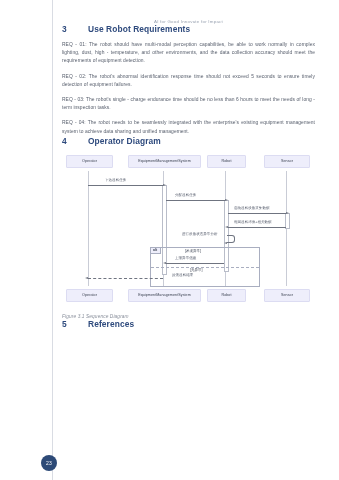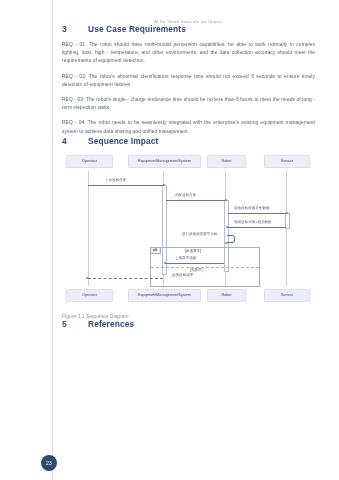--- a/index.html
+++ b/index.html
@@ -174,31 +174,31 @@
   <div class="left-rule"></div>
 
   <div class="page-badge">23</div>
 
   <div class="content">
 
     <div class="runhead">AI for Good Innovate for Impact</div>
 
     <h2 class="sec sec-3">
       <span class="num">3</span>
-      <span>Use Case Requirements</span>
+      <span>Use Robot Requirements</span>
     </h2>
 
     <p class="req">REQ - 01: The robot should have multi-modal perception capabilities, be able to work normally in complex lighting, dust, high - temperature, and other environments, and the data collection accuracy should meet the requirements of equipment detection.</p>
     <p class="req">REQ - 02: The robot's abnormal identification response time should not exceed 5 seconds to ensure timely detection of equipment failures.</p>
     <p class="req">REQ - 03: The robot's single - charge endurance time should be no less than 6 hours to meet the needs of long - term inspection tasks.</p>
     <p class="req">REQ - 04: The robot needs to be seamlessly integrated with the enterprise's existing equipment management system to achieve data sharing and unified management.</p>
 
     <h2 class="sec sec-4">
       <span class="num">4</span>
-      <span>Sequence Impact</span>
+      <span>Operator Diagram</span>
     </h2>
 
     <div class="diagram">
 
       <div class="lifeline" style="left:26px;"></div>
       <div class="lifeline" style="left:101px;"></div>
       <div class="lifeline" style="left:163px;"></div>
       <div class="lifeline" style="left:224px;"></div>
 
       <div class="actor top" style="left:4px; width:45px;">

